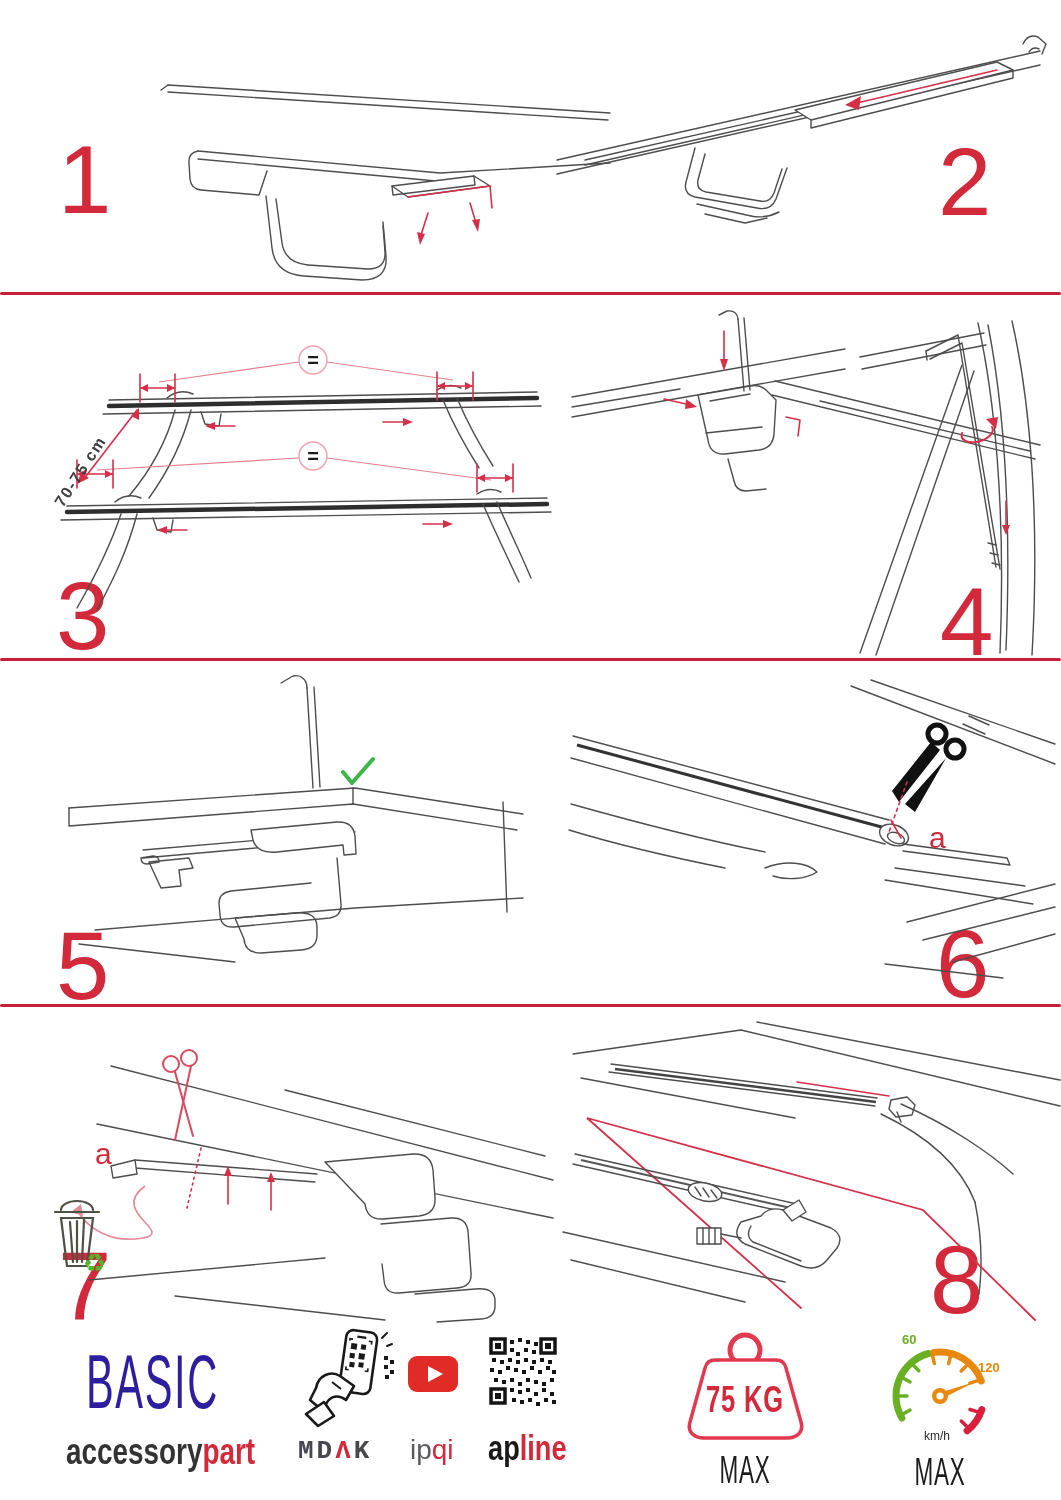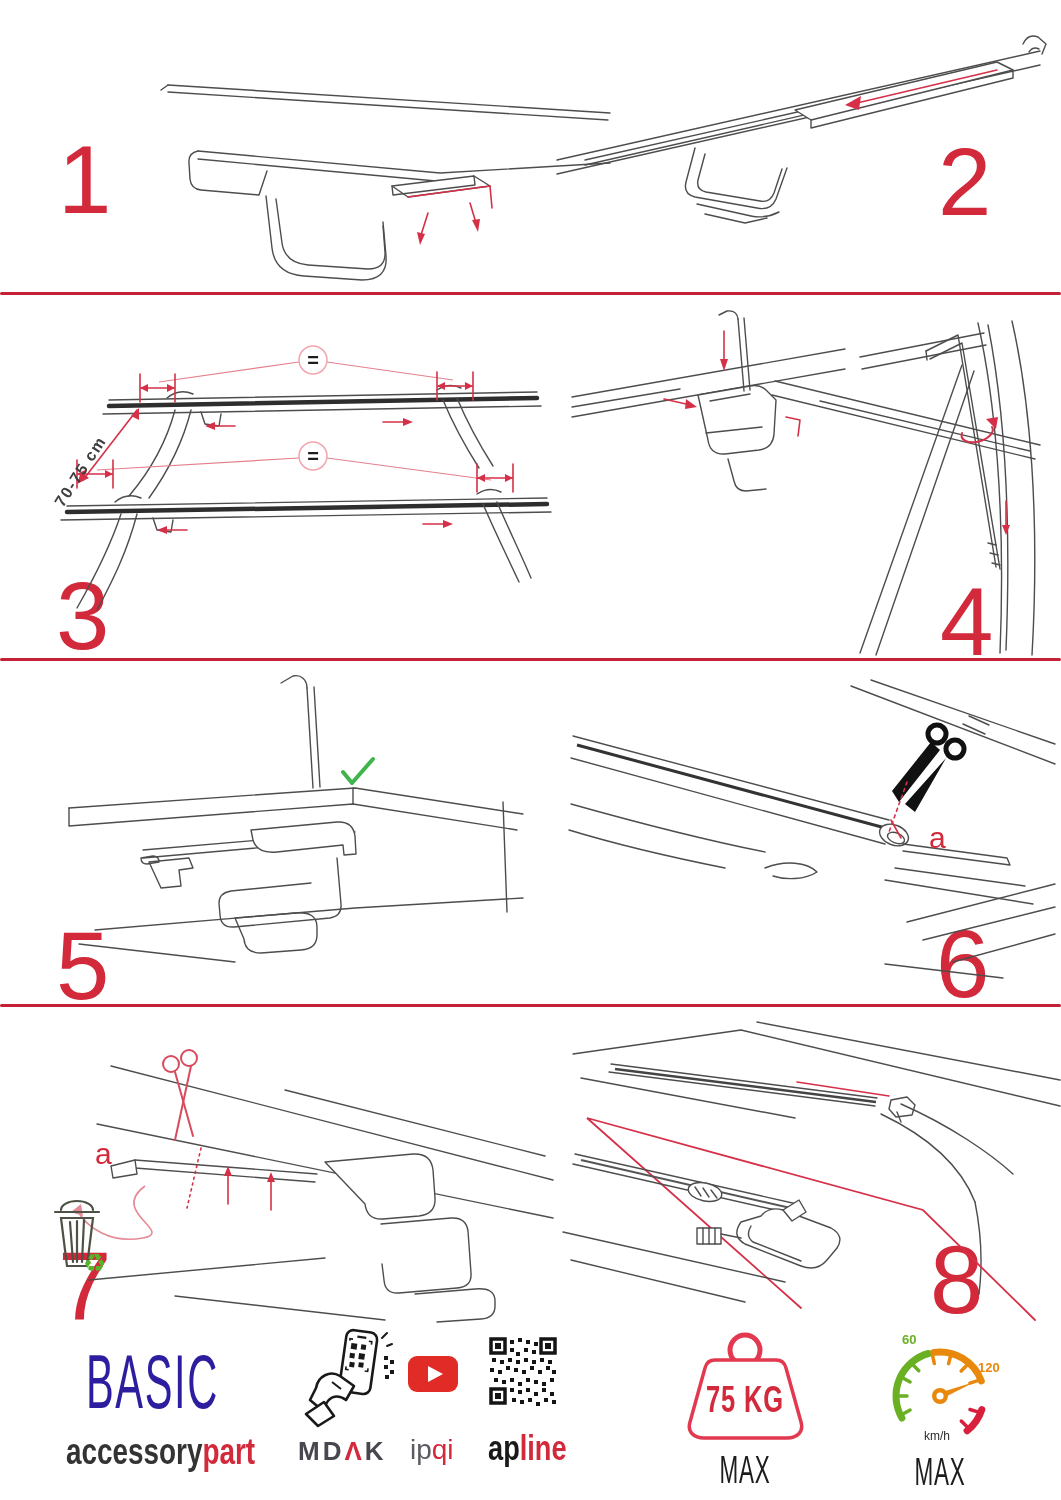--- a/index.html
+++ b/index.html
@@ -17,21 +17,21 @@
   .pink{stroke:#e4808d;stroke-width:1.2;fill:none;}
   .eqc{fill:#fff;stroke:#f0a6af;stroke-width:1.5;}
   .eqt{font-family:"Liberation Sans",sans-serif;font-size:20px;font-weight:700;fill:#1d1d1d;}
   .dim{font-family:"Liberation Sans",sans-serif;font-size:16px;font-weight:700;fill:#3f3f3f;letter-spacing:1.5px;}
   .lab-a{font-family:"Liberation Sans",sans-serif;font-size:30px;fill:#d2293b;}
   .basic{position:absolute;color:#2c1e9e;font-size:52px;font-weight:400;letter-spacing:2px;
          transform:scale(0.8,1.45);transform-origin:left top;line-height:1;}
   .brandline{position:absolute;font-size:34px;font-weight:700;letter-spacing:0;
          transform:scale(0.82,1.1);transform-origin:left top;line-height:1;color:#333333;}
   .brandline .rd{color:#d2293b;}
-  .mdak{position:absolute;font-size:26px;font-weight:700;letter-spacing:3px;color:#47474f;line-height:1;}
+  .mdak{position:absolute;font-size:26px;font-weight:700;letter-spacing:3px;color:#47474f;line-height:1;font-family:Liberation Mono, monospace;}
   .mdak .rd{color:#d2293b;}
   .ipqi{position:absolute;font-size:28px;font-weight:400;color:#5a5a60;line-height:1;}
   .ipqi .rd{color:#d2293b;}
   .apline{position:absolute;font-size:32px;font-weight:700;color:#191919;line-height:1;
           transform:scale(0.85,1.1);transform-origin:left top;}
   .apline .rd{color:#d2293b;}
   .maxlab{position:absolute;font-size:30px;font-weight:400;color:#1c1c1c;text-align:center;
           transform:scale(0.75,1.3);transform-origin:center top;line-height:1;letter-spacing:1px;}
 </style>
 </head>

